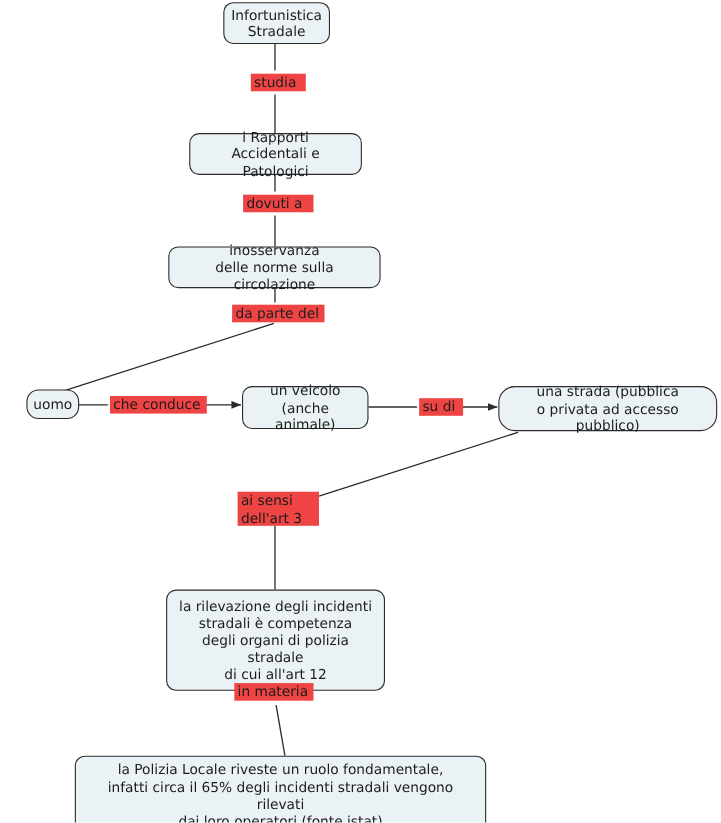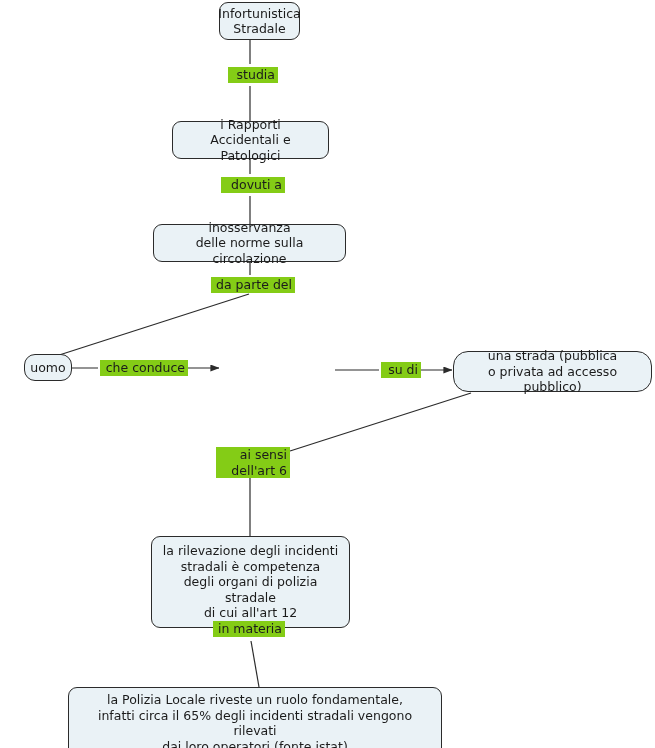--- a/index.html
+++ b/index.html
@@ -43,23 +43,23 @@
   .node.small {
     font-size: 12.5px;
     border-radius: 11px;
     margin-left: 22px;
   }
   .link-label {
     position: absolute;
     color: #1b1b1b;
     font-size: 12.5px;
     line-height: 15.5px;
-    text-align: right;
+    text-align: left;
     white-space: pre-line;
-    background: #84cc16;
+    background: #ef4444;
     padding: 0 3px;
   }
 </style>
 </head>
 <body>
 
 <div id="canvas">
 
   <svg id="links-layer" width="655" height="748" viewBox="0 0 655 748">
     <defs>
@@ -88,31 +88,33 @@
 
       <line x1="471" y1="393" x2="290" y2="451"></line>
 
       <line x1="250" y1="478" x2="250" y2="536"></line>
 
       <line x1="248" y1="610" x2="250" y2="618"></line>
       <line x1="251" y1="641" x2="259" y2="687"></line>
     </g>
   </svg>
 
-  <div class="node" style="left:203px; top:2px; width:81px; height:38px;margin-left:16px;">Infortunistica
+  <div class="node" style="left:203px; top:2px; width:97px; height:38px;">Infortunistica
 Stradale</div>
 
   <div class="node" style="left:153px; top:224px; width:193px; height:38px;">inosservanza
 delle norme sulla circolazione</div>
 
   <div class="node" style="left:172px; top:121px; width:157px; height:38px;">i Rapporti
 Accidentali e Patologici</div>
 
   <div class="node small" style="left:2px; top:354px; width:48px; height:27px;">uomo</div>
 
+  <div class="node" style="left:220px; top:351px; width:115px; height:39px;">un veicolo
+(anche animale)</div>
 
   <div class="node" style="left:453px; top:351px; width:199px; height:41px;border-radius:15px;">una strada (pubblica
 o privata ad accesso pubblico)</div>
 
   <div class="node" style="left:151px; top:536px; width:199px; height:92px;">la rilevazione degli incidenti
 stradali è competenza
 degli organi di polizia stradale
 di cui all'art 12</div>
 
   <div class="node" style="left:68px; top:687px; width:374px; height:72px;">la Polizia Locale riveste un ruolo fondamentale,
@@ -123,17 +125,17 @@
 
   <div class="link-label" style="left:221px; top:177px; width:58px;">dovuti a</div>
 
   <div class="link-label" style="left:211px; top:277px; width:78px;">da parte del</div>
 
   <div class="link-label" style="left:100px; top:360px; width:82px;">che conduce</div>
 
   <div class="link-label" style="left:381px; top:362px; width:34px;">su di</div>
 
   <div class="link-label" style="left:216px; top:447px; width:68px;">ai sensi
-dell'art 6</div>
+dell'art 3</div>
 
   <div class="link-label" style="left:213px; top:621px; width:66px;">in materia</div>
 
 </div>
 
 </body></html>

